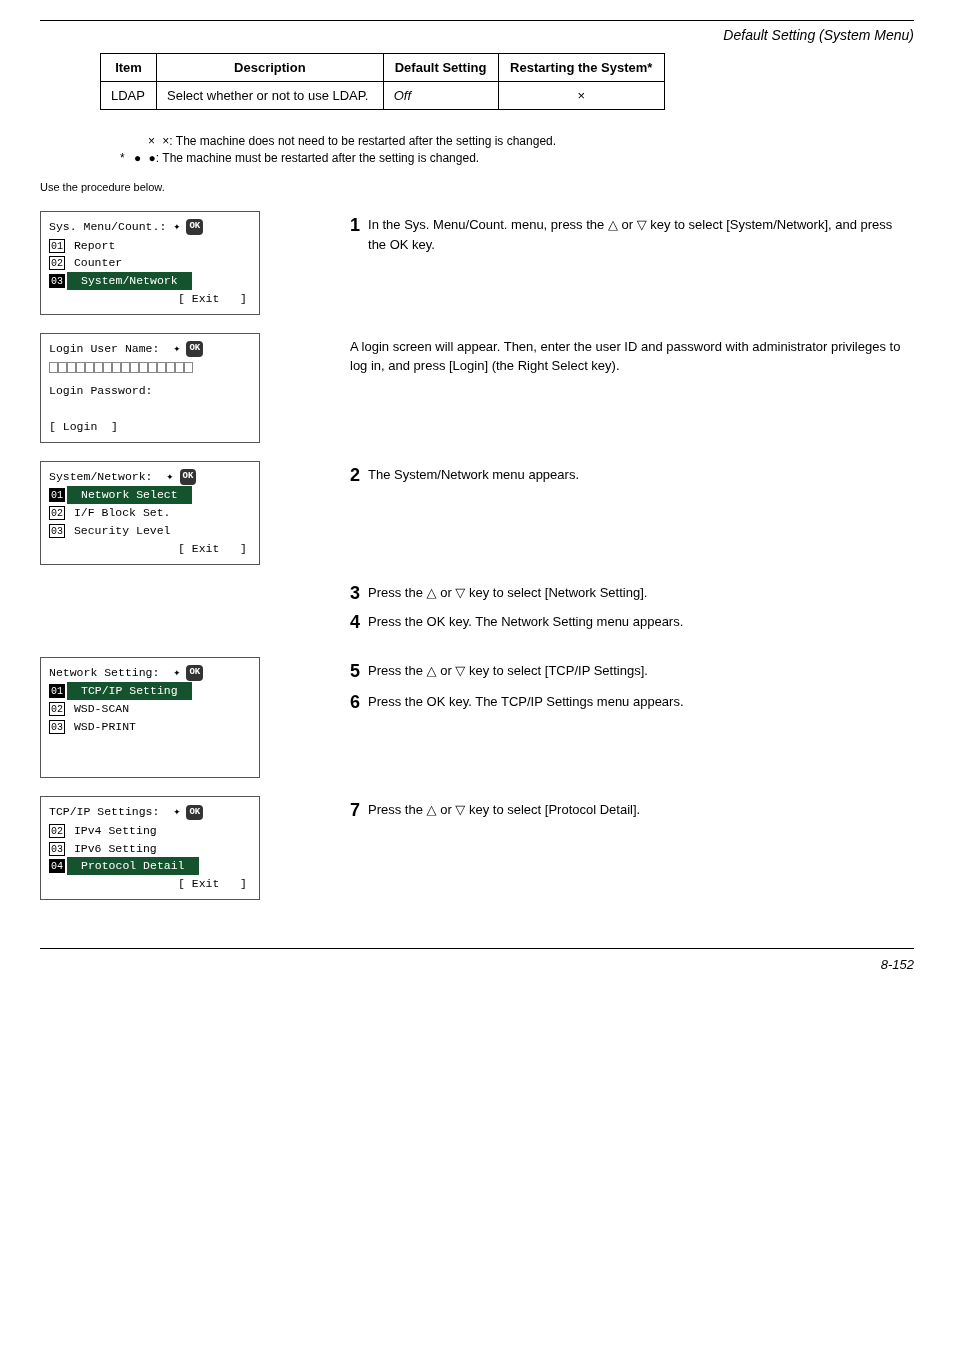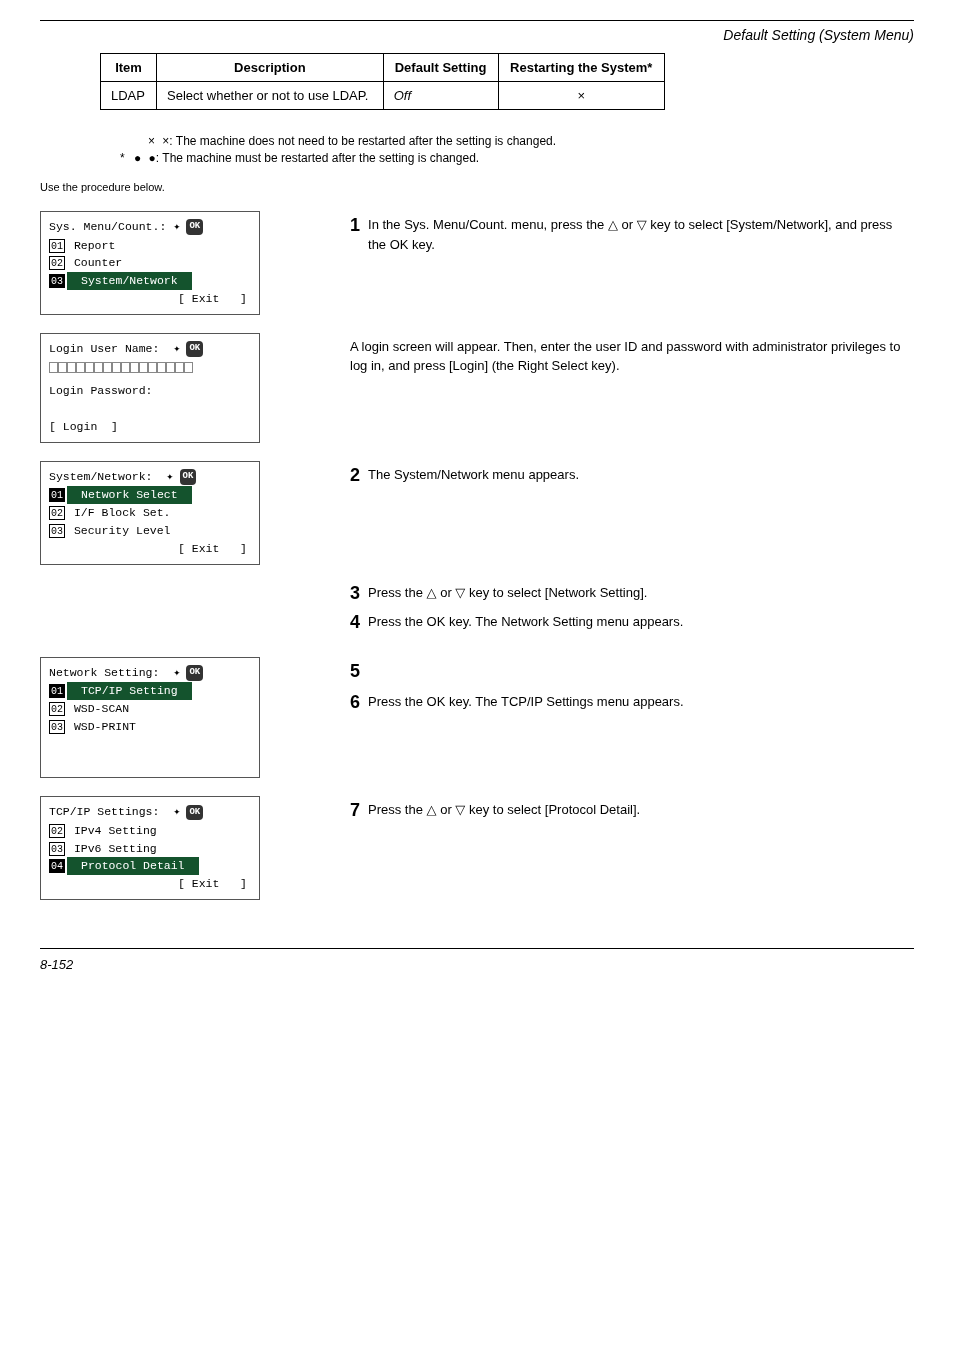--- a/index.html
+++ b/index.html
@@ -179,21 +179,21 @@
       margin-bottom: 8px;
     }
     .input-cell {
       width: 9px;
       height: 11px;
       border: 1px solid #888;
       display: inline-block;
     }
 
     .page-footer {
-      text-align: left;
+      text-align: right;
       font-style: italic;
       font-size: 13px;
       margin-top: 30px;
       border-top: 1px solid #000;
       padding-top: 8px;
     }
   </style>
 </head>
 <body>
 
@@ -309,20 +309,21 @@
         <div><span class="box-num-inv">01</span><span class="highlighted"> TCP/IP Setting</span><span style="letter-spacing:-1px;"> </span></div>
         <div><span class="box-num">02</span> WSD-SCAN</div>
         <div><span class="box-num">03</span> WSD-PRINT</div>
         <div>&nbsp;</div>
         <div>&nbsp;</div>
       </div>
     </div>
     <div class="text-col">
       <div class="single-step">
         <span class="step-number">5</span>
+        <span class="step-content">Press the △ or ▽ key to select [TCP/IP Settings].</span>
       </div>
       <div class="single-step" style="margin-top:10px;">
         <span class="step-number">6</span>
         <span class="step-content">Press the OK key. The TCP/IP Settings menu appears.</span>
       </div>
     </div>
   </div>
 
   <div class="step-row">
     <div class="screen-col">

